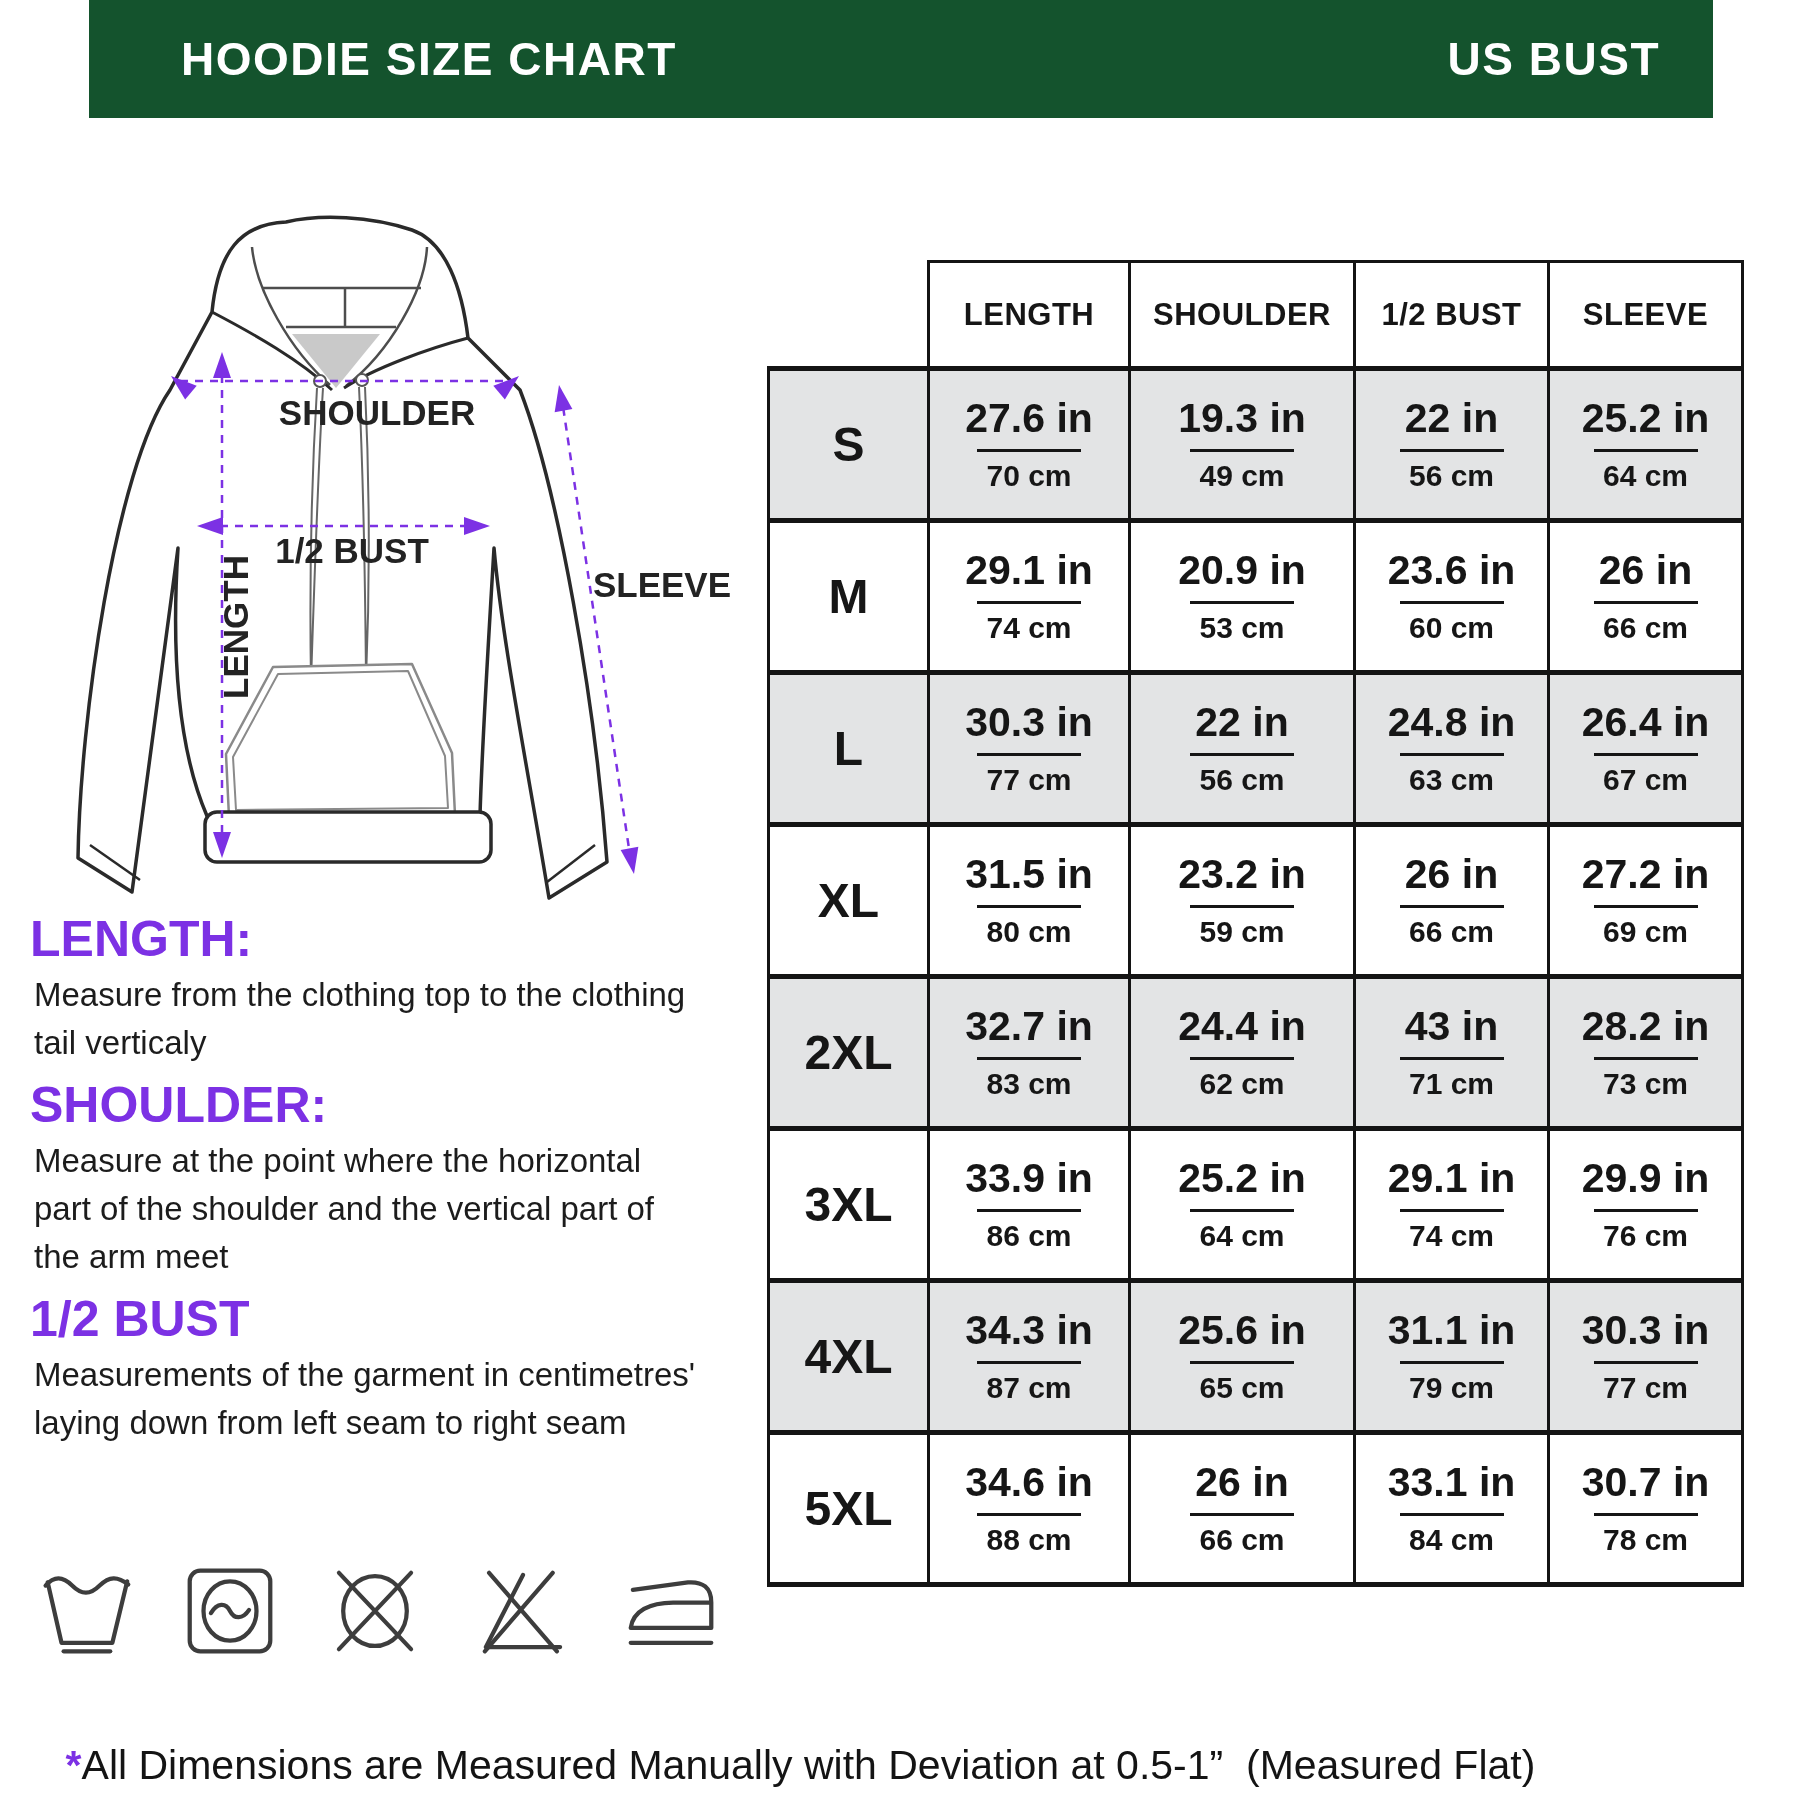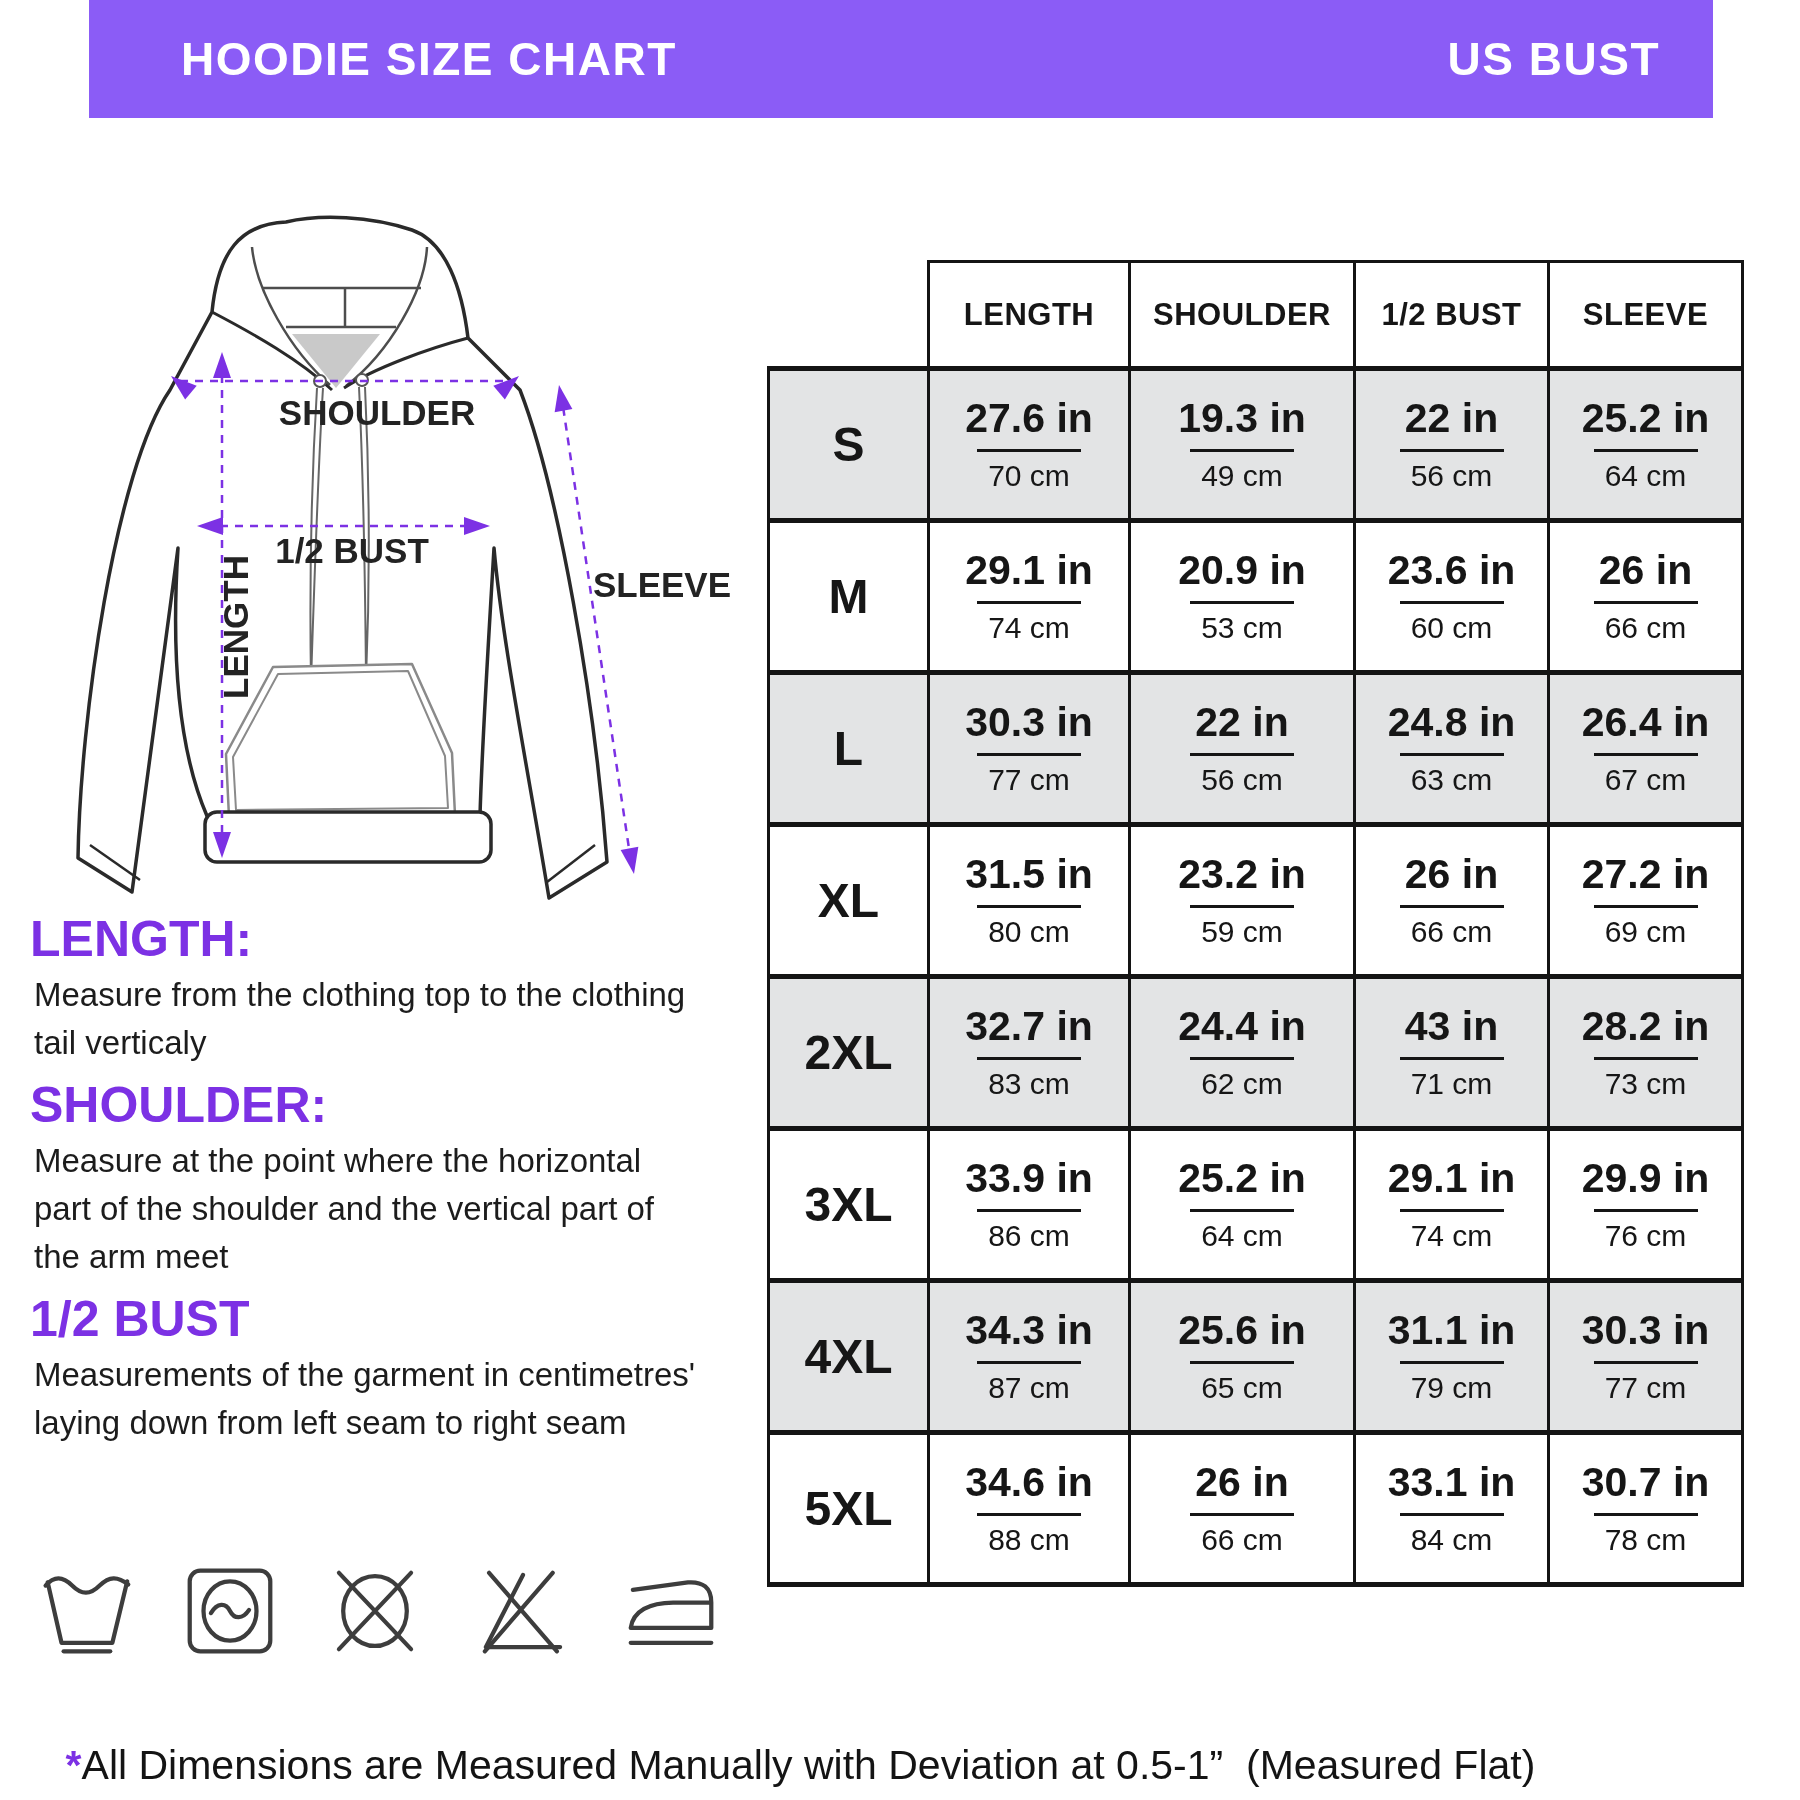--- a/index.html
+++ b/index.html
@@ -2,21 +2,21 @@
 <html><head>
 <meta charset="utf-8">
 <style>
   html,body{margin:0;padding:0;background:#ffffff;}
   #canvas{
     position:relative;width:1800px;height:1800px;background:#ffffff;overflow:hidden;
     font-family:"Liberation Sans","DejaVu Sans",sans-serif;color:#161616;
   }
   
   #header-bar{
-    position:absolute;left:89px;top:0;width:1624px;height:118px;background:#8b5cf6;
+    position:absolute;left:89px;top:0;width:1624px;height:118px;background:#14532d;
     display:flex;align-items:center;justify-content:space-between;
     padding:0 53px 0 92px;box-sizing:border-box;
   }
   #header-bar .bar-title{color:#ffffff;font-size:46px;font-weight:700;letter-spacing:1.5px;}
   #header-bar .bar-region{color:#ffffff;font-size:46px;font-weight:700;letter-spacing:1.5px;}
   
   #diagram{position:absolute;left:50px;top:190px;width:700px;height:780px;}
   #diagram svg{display:block;}
   
   #sections{position:absolute;left:30px;top:915px;width:680px;}
@@ -35,21 +35,21 @@
   }
   #size-table thead th{height:103px;background:#ffffff;font-size:31px;font-weight:700;letter-spacing:0.5px;}
   #size-table thead th.corner{border:none;background:#ffffff;}
   #size-table tbody td{height:147px;border-top-width:5px;border-bottom-width:5px;}
   #size-table tbody tr.r-gray td{background:#e3e4e5;}
   #size-table tbody tr.r-white td{background:#ffffff;}
   #size-table td.size-label{font-size:48px;font-weight:700;}
   .cell-val{display:flex;flex-direction:column;align-items:center;text-align:center;}
   .cell-val .in{font-size:41px;font-weight:700;line-height:1;}
   .cell-val .bar{width:104px;height:3px;background:#151515;margin:10px auto 9px;}
-  .cell-val .cm{font-size:30px;font-weight:400;line-height:1;}
+  .cell-val .cm{font-size:30px;font-weight:700;line-height:1;}
   
   #footnote{position:absolute;left:20px;top:1695px;font-size:41px;color:#141414;white-space:pre-wrap;}
   #footnote .ast{color:#7c31e4;font-weight:700;}
 </style>
 </head>
 <body>
 
 <div id="canvas">
 
   <div id="header-bar">

